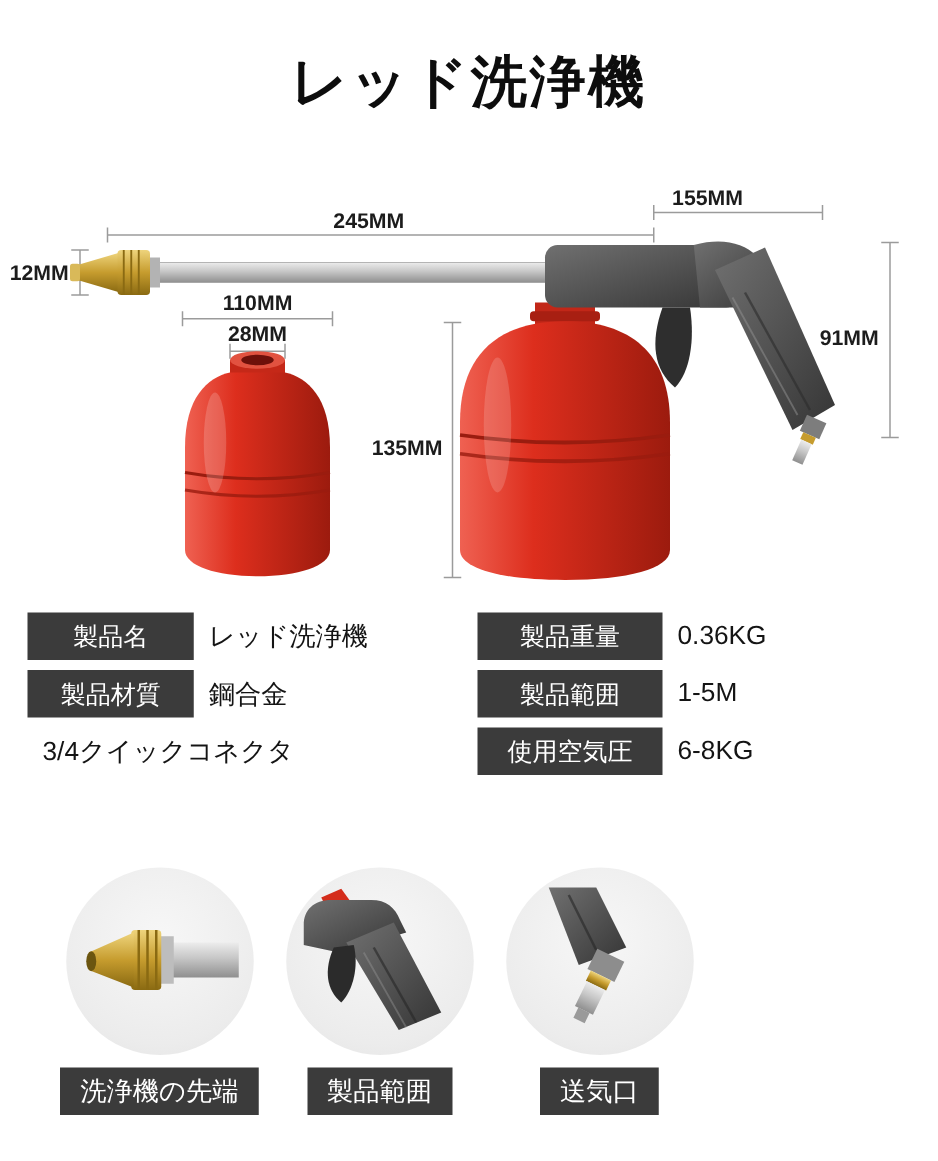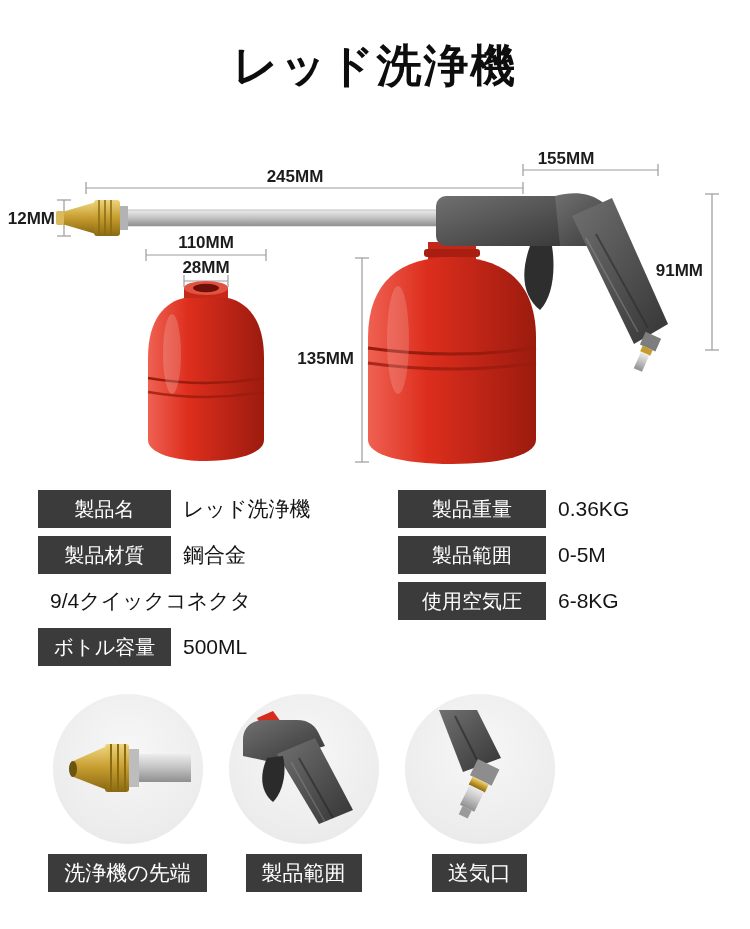--- a/index.html
+++ b/index.html
@@ -11,21 +11,21 @@
   }
   .title {
     position:absolute; top:32px; left:0; width:100%;
     text-align:center; font-size:45px; font-weight:700; color:#0d0d0d;
     letter-spacing:2px;
   }
   .diagram { position:absolute; top:138px; left:0; }
 
   
   .specs {
-    position:absolute; top:482px; left:16px; width:667px;
+    position:absolute; top:482px; left:0; width:667px;
     display:grid; grid-template-columns:346px 346px; column-gap:14px;
     grid-auto-rows:46px; padding:0 22px;
   }
   .spec-row { display:flex; align-items:center; }
   .spec-label {
     background:#3b3b3b; color:#ffffff; font-size:20px; height:38px;
     display:flex; align-items:center; justify-content:center; flex:none;
   }
   .col-left  .spec-label { width:133px; }
   .col-right .spec-label { width:148px;text-align:right; }
@@ -167,32 +167,28 @@
     <div class="spec-row col-right">
       <div class="spec-label">製品重量</div>
       <div class="spec-value">0.36KG</div>
     </div>
     <div class="spec-row col-left">
       <div class="spec-label">製品材質</div>
       <div class="spec-value">鋼合金</div>
     </div>
     <div class="spec-row col-right">
       <div class="spec-label">製品範囲</div>
-      <div class="spec-value">0-5M</div>
+      <div class="spec-value">1-5M</div>
     </div>
     <div class="spec-row col-left">
-      <div class="spec-value">9/4クイックコネクタ</div>
+      <div class="spec-value">3/4クイックコネクタ</div>
     </div>
     <div class="spec-row col-right">
       <div class="spec-label">使用空気圧</div>
       <div class="spec-value">6-8KG</div>
-    </div>
-    <div class="spec-row col-left">
-      <div class="spec-label">ボトル容量</div>
-      <div class="spec-value">500ML</div>
     </div>
     <div class="spec-row col-right">
     </div>
   </div>
 
   <div class="parts">
 
     <div class="part">
       <div class="part-circle">
         <svg width="126" height="126" viewBox="0 0 126 126">

